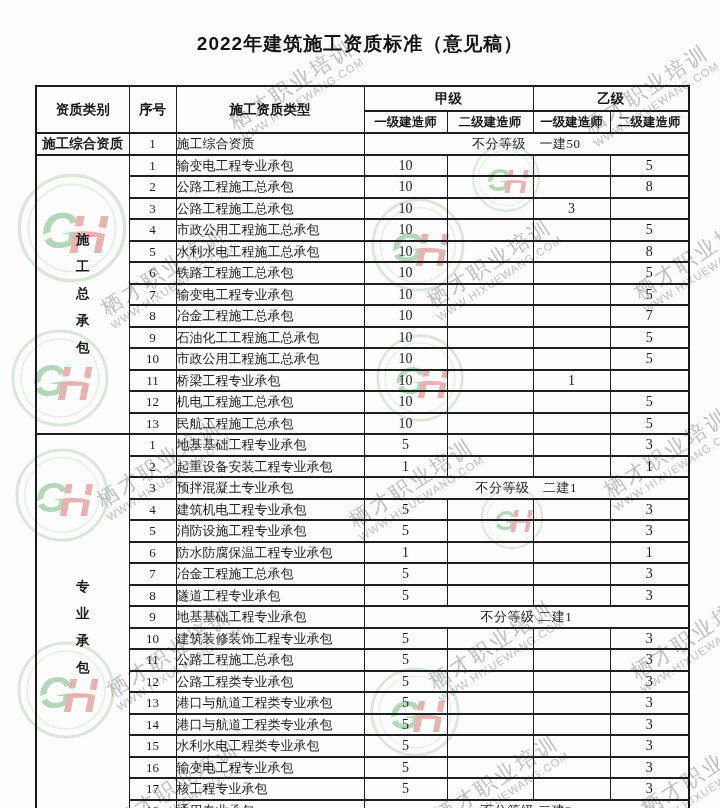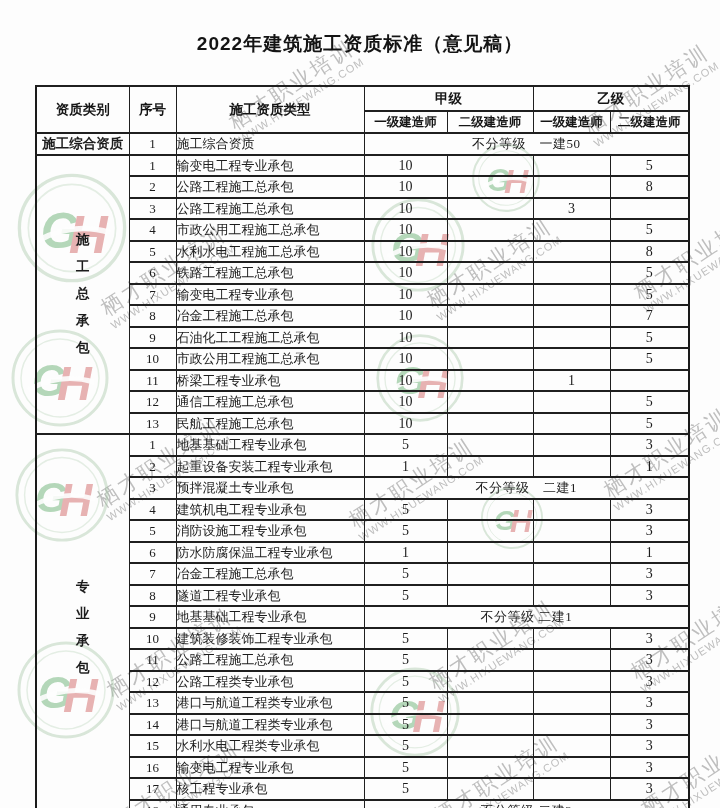--- a/index.html
+++ b/index.html
@@ -296,21 +296,21 @@
         <tr>
           <td class="serial">11</td>
           <td class="type">桥梁工程专业承包</td>
           <td class="num">10</td>
           <td class="num"></td>
           <td class="num">1</td>
           <td class="num"></td>
         </tr>
         <tr>
           <td class="serial">12</td>
-          <td class="type">通信工程施工总承包</td>
+          <td class="type">机电工程施工总承包</td>
           <td class="num">10</td>
           <td class="num"></td>
           <td class="num"></td>
           <td class="num">5</td>
         </tr>
         <tr>
           <td class="serial">13</td>
           <td class="type">民航工程施工总承包</td>
           <td class="num">10</td>
           <td class="num"></td>

